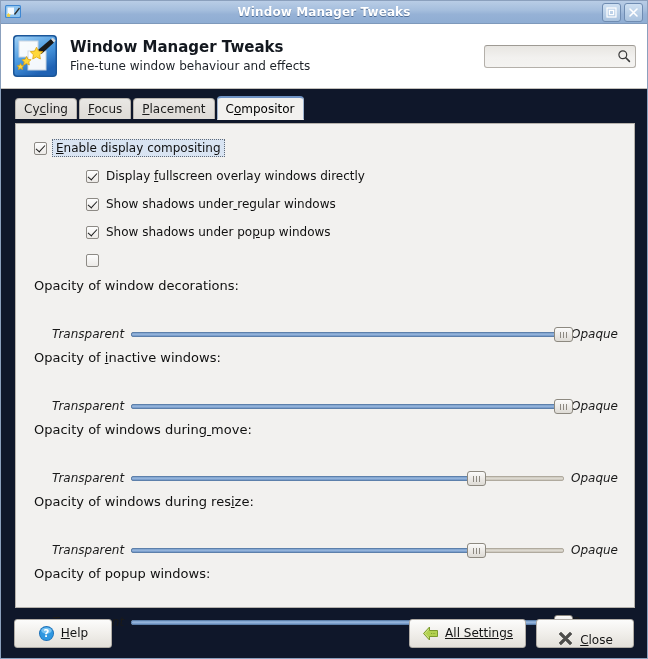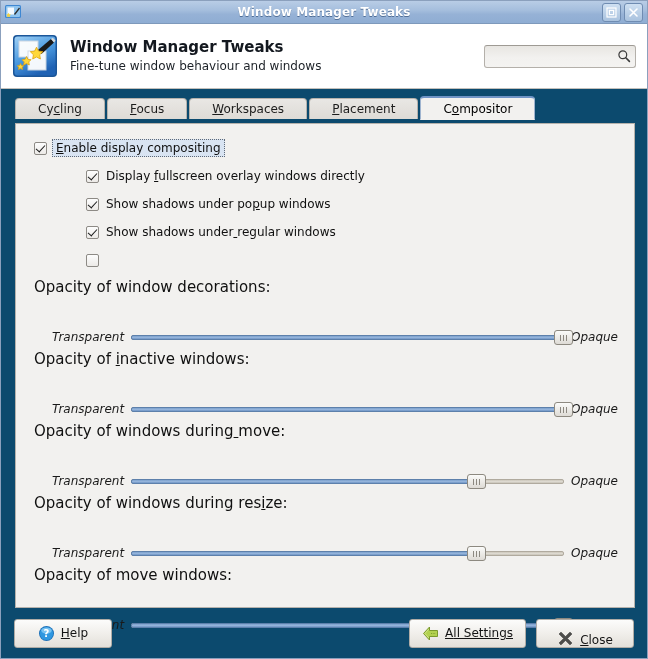--- a/index.html
+++ b/index.html
@@ -15,21 +15,21 @@
     overflow: hidden;
   }
 
   
   #window {
     position: absolute;
     left: 0; top: 0;
     width: 648px; height: 659px;
     box-sizing: border-box;
     border: 1px solid #8ba0bd;
-    background: #0c4a6e;
+    background: #0f172a;
   }
 
   
   #titlebar {
     position: relative;
     height: 22px;
     background: linear-gradient(to bottom, #b9cde6 0%, #a5bedd 42%, #96b2d6 60%, #8fadd3 100%);
     border-bottom: 1px solid #7e99bb;
     display: flex;
     align-items: center;
@@ -131,21 +131,21 @@
   #tabstrip {
     display: flex;
     align-items: flex-end;
     height: 24px;
     position: relative;
     z-index: 2;
   }
   .tab {
     height: 21px;
     line-height: 21px;
-    padding: 0 22px;
+    padding: 0 8px;
     margin-right: 2px;
     font-size: 12px;
     color: #1c1c1c;
     background: linear-gradient(to bottom, #e9e7e4, #dedbd6);
     border: 1px solid #b6b2ac;
     border-bottom: none;
     border-radius: 4px 4px 0 0;
     box-sizing: border-box;
     white-space: nowrap;
   }
@@ -211,23 +211,24 @@
     background: #d9e4f2;
     border: 1px dotted #5f6a78;
     padding: 1px 3px;
     margin-left: 5px;
   }
   .mn { text-decoration: underline; }
 
   
   .slider-group { margin-top: 2px; }
   .slider-caption {
-    font-size: 15px;
+    font-size: 13px;
     color: #101010;
     margin-bottom: 4px;
+    margin-top: 6px;
   }
   .slider-row {
     display: flex;
     align-items: center;
     height: 20px;
     margin-left: 18px;
     margin-bottom: 3px;
     margin-top: 31px;
   }
   .slider-end {
@@ -360,58 +361,57 @@
       <rect x="8" y="9" width="19" height="16" fill="#ffffff" opacity="0.95" stroke="#cfd8e2"></rect>
       <rect x="17" y="19" width="18" height="19" fill="#ffffff" opacity="0.95" stroke="#cfd8e2"></rect>
       <path d="M27 18 L40 7 L43 10.5 L30.5 22 Z" fill="#1a1a1a"></path>
       <path d="M40 7 L43 10.5 L44.5 8.5 L41.8 5.8 Z" fill="#d8d8d8"></path>
       <path d="M25.5 15.2l2 3.9 4.3.6-3.1 3 .7 4.3-3.9-2-3.8 2 .7-4.3-3.1-3 4.3-.6z" fill="#ffd83b" stroke="#e0a411" stroke-width="0.8"></path>
       <path d="M15.5 24.5l1.4 2.8 3.1.4-2.2 2.2.5 3.1-2.8-1.5-2.8 1.5.5-3.1-2.2-2.2 3.1-.4z" fill="#ffd83b" stroke="#e0a411" stroke-width="0.8"></path>
       <path d="M9.5 31.5l1 2 2.2.3-1.6 1.5.4 2.2-2-1.1-2 1.1.4-2.2L6.3 33.8l2.2-.3z" fill="#ffd83b" stroke="#e0a411" stroke-width="0.8"></path>
     </svg>
     <div id="header-text">
       <div id="header-title">Window Manager Tweaks</div>
-      <div id="header-sub">Fine-tune window behaviour and windows</div>
+      <div id="header-sub">Fine-tune window behaviour and effects</div>
     </div>
     <div id="search-box">
       <input id="search-input" type="text" value="" placeholder="" style="">
       <svg width="14" height="14" viewBox="0 0 14 14">
         <circle cx="5.8" cy="5.8" r="3.9" fill="none" stroke="#3b3b3b" stroke-width="1.2"></circle>
         <path d="M8.8 8.8 L12.4 12.4" stroke="#3b3b3b" stroke-width="1.6" stroke-linecap="round"></path>
       </svg>
     </div>
   </div>
 
   <div id="tabs-area">
     <div id="tabstrip">
         <div class="tab"><span>Cy<span class="mn">c</span>ling</span></div>
         <div class="tab"><span><span class="mn">F</span>ocus</span></div>
-        <div class="tab"><span><span class="mn">W</span>orkspaces</span></div>
         <div class="tab"><span><span class="mn">P</span>lacement</span></div>
         <div class="tab active"><span>C<span class="mn">o</span>mpositor</span></div>
       </div>
   </div>
 
   <div id="panel">
     <div id="checkbox-list">
         <div class="check-row">
           <div class="checkbox checked"></div>
           <div class="check-label focused"><span class="mn">E</span>nable display compositing</div>
         </div>
         <div class="check-row indent">
           <div class="checkbox checked"></div>
           <div class="check-label">Display <span class="mn">f</span>ullscreen overlay windows directly</div>
         </div>
         <div class="check-row indent">
           <div class="checkbox checked"></div>
-          <div class="check-label">Show shadows under po<span class="mn">p</span>up windows</div>
+          <div class="check-label">Show shadows under<span class="mn"> </span>regular windows</div>
         </div>
         <div class="check-row indent">
           <div class="checkbox checked"></div>
-          <div class="check-label">Show shadows under<span class="mn"> </span>regular windows</div>
+          <div class="check-label">Show shadows under po<span class="mn">p</span>up windows</div>
         </div>
         <div class="check-row indent">
           <div class="checkbox"></div>
         </div>
       </div>
     <div id="slider-list">
         <div class="slider-group">
           <div class="slider-caption">Opacity of window decorations:</div>
           <div class="slider-row">
             <div class="slider-end left">Transparent</div>
@@ -469,21 +469,21 @@
               <div class="handle" style="left: 80%;">
                 <div class="grip"></div>
                 <div class="grip"></div>
                 <div class="grip"></div>
               </div>
             </div>
             <div class="slider-end right">Opaque</div>
           </div>
         </div>
         <div class="slider-group">
-          <div class="slider-caption">Opacity of move windows:</div>
+          <div class="slider-caption">Opacity of popup windows:</div>
           <div class="slider-row">
             <div class="slider-end left">Transparent</div>
             <div class="slider-track">
               <div class="groove"></div>
               <div class="fill" style="width: 100%;"></div>
               <div class="handle" style="left: 100%;">
                 <div class="grip"></div>
                 <div class="grip"></div>
                 <div class="grip"></div>
               </div>

